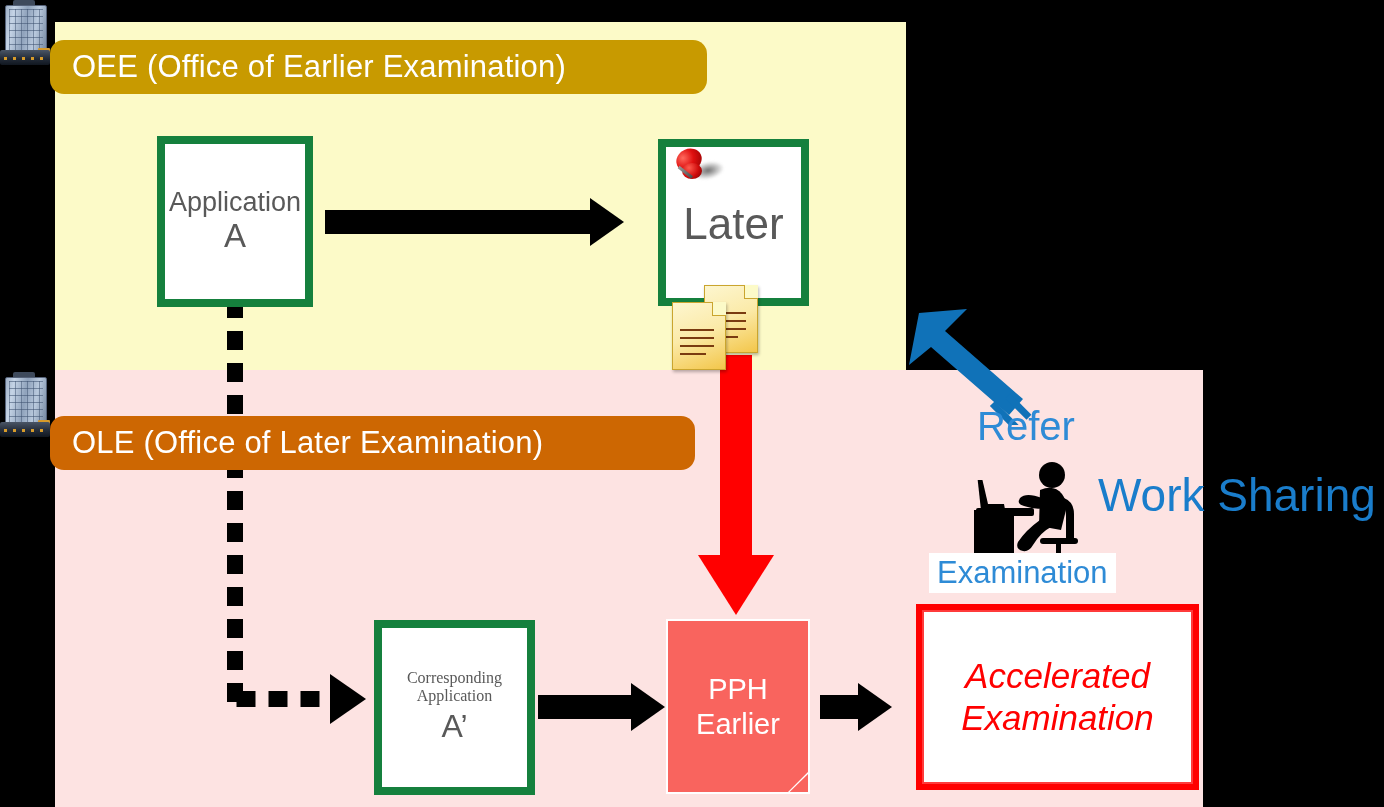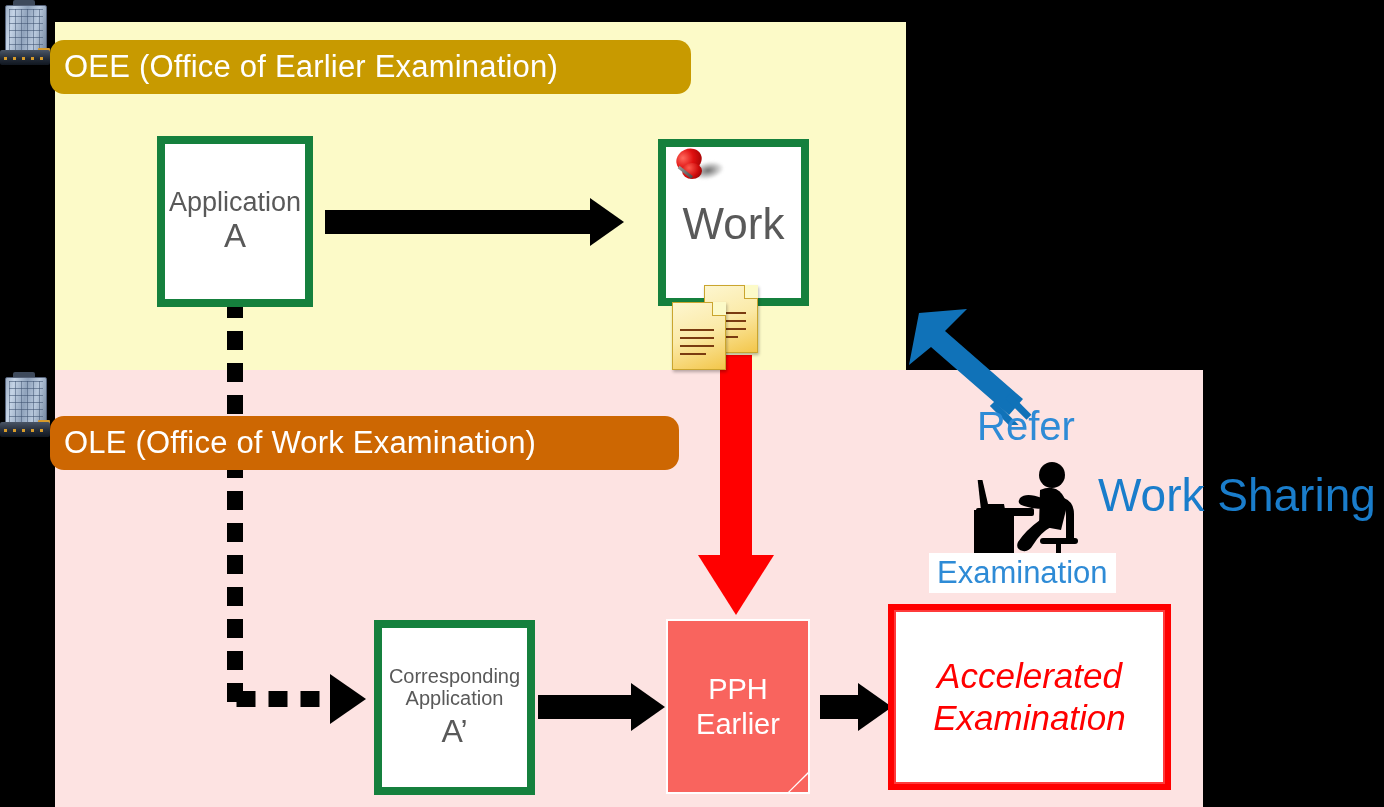--- a/index.html
+++ b/index.html
@@ -8,21 +8,21 @@
   #stage{position:relative;width:1384px;height:807px;background:#000;overflow:hidden;}
 
   
   .panel-oee{position:absolute;left:55px;top:22px;width:851px;height:348px;
              background:#FCFAC8;}
   .panel-ole{position:absolute;left:55px;top:370px;width:1148px;height:437px;
              background:#FDE3E2;}
 
   
   .banner{position:absolute;border-radius:14px;color:#fff;
-          display:flex;align-items:center;padding:0 14px;
+          display:flex;align-items:center;padding:0 22px;
           font-size:31px;letter-spacing:.2px;white-space:nowrap;}
   .banner-oee{left:50px;top:40px;width:613px;height:54px;background:#C89A00;}
   .banner-ole{left:50px;top:416px;width:601px;height:54px;background:#CD6702;}
 
   
   .bldg{position:absolute;width:50px;height:68px;}
   .bldg .roof{position:absolute;left:13px;top:0;width:22px;height:7px;
               background:#3e4a5c;border-radius:2px;}
   .bldg .tower{position:absolute;left:5px;top:5px;width:40px;height:47px;
      background:linear-gradient(100deg,#9fb0c6 0%,#c5d4e6 18%,#8fa2bb 46%,
@@ -48,36 +48,36 @@
           align-items:center;justify-content:center;color:#595959;}
   .box-appA{left:157px;top:136px;width:156px;height:171px;}
   .box-appA .l1{font-size:27px;line-height:1.05;}
   .box-appA .l2{font-size:33px;line-height:1.15;}
 
   .box-grant{left:658px;top:139px;width:151px;height:167px;
              justify-content:flex-start;padding-top:52px;}
   .box-grant .gl{font-size:44px;color:#595959;}
 
   .box-corr{left:374px;top:620px;width:161px;height:175px;}
-  .box-corr .l1{font-size:20px;line-height:1.12;}
+  .box-corr .l1{font-size:16px;line-height:1.12;font-family:Liberation Serif, serif;}
   .box-corr .l2{font-size:32px;line-height:1.2;margin-top:2px;}
 
   
   .pph{position:absolute;left:666px;top:619px;width:144px;height:175px;
        background:#F9645E;border:2px solid #fff;box-sizing:border-box;
        display:flex;flex-direction:column;align-items:center;justify-content:center;
        color:#fff;font-size:29px;line-height:1.18;}
   .pph .fold{position:absolute;right:-2px;bottom:-2px;width:24px;height:24px;
              background:#fff;
              clip-path:polygon(100% 0,100% 100%,0 100%);}
   .pph .fold2{position:absolute;right:0px;bottom:0px;width:20px;height:20px;
              background:#F9645E;clip-path:polygon(100% 10%,100% 100%,8% 100%);}
 
   
-  .accel{position:absolute;left:888px;top:604px;width:283px;height:186px;
+  .accel{position:absolute;left:916px;top:604px;width:283px;height:186px;
          background:#FF0000;box-sizing:border-box;padding:6px;}
   .accel .inner{width:100%;height:100%;background:#fff;border:2px solid #ff3b3b;
         box-sizing:border-box;display:flex;align-items:center;justify-content:center;
         text-align:center;color:#FF0000;font-style:italic;font-size:35px;line-height:1.2;}
 
   
   .pin{position:absolute;left:672px;top:146px;width:54px;height:54px;}
   .pin .shadow{position:absolute;left:20px;top:16px;width:32px;height:17px;
      background:radial-gradient(ellipse at center,rgba(60,60,60,.75) 0%,rgba(120,120,120,0) 72%);
      transform:rotate(-12deg);filter:blur(1px);}
@@ -162,41 +162,41 @@
     <span>OEE (Office of Earlier Examination)</span>
   </div>
   <div class="bldg bldg-oee">
     <div class="roof"></div>
       <div class="tower"></div>
       <div class="ledge"></div>
       <div class="base"></div>
   </div>
 
   <div class="banner banner-ole">
-    <span>OLE (Office of Work Examination)</span>
+    <span>OLE (Office of Later Examination)</span>
   </div>
   <div class="bldg bldg-ole">
     <div class="roof"></div>
       <div class="tower"></div>
       <div class="ledge"></div>
       <div class="base"></div>
   </div>
 
   <div class="docbox box-appA">
     <div class="l1">Application</div>
     <div class="l2">A</div>
   </div>
 
   <div class="blkarrow" style="left:325px;top:198px;width:300px;height:48px;">
     <div class="shaft" style="left:0;top:12px;width:270px;height:24px;"></div>
     <div class="head" style="left:265px;top:0;"></div>
   </div>
 
   <div class="docbox box-grant">
-    <div class="gl">Work</div>
+    <div class="gl">Later</div>
   </div>
   <div class="pin">
     <div class="shadow"></div>
       <div class="head"></div>
       <div class="head2"></div>
       <div class="needle"></div>
   </div>
   <div class="docstack">
     <div class="sheet s-back">
       <div class="ln" style="top:26px;width:34px;"></div>

